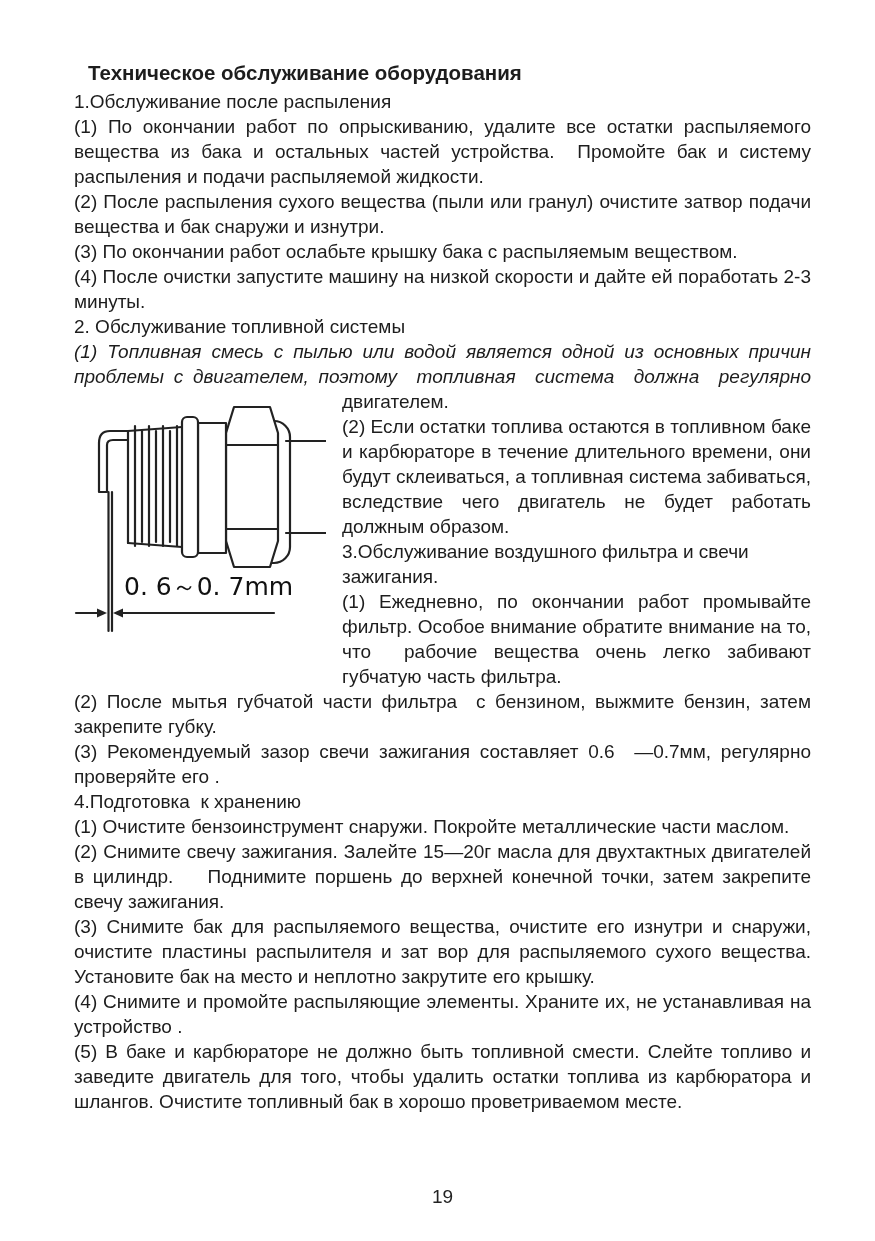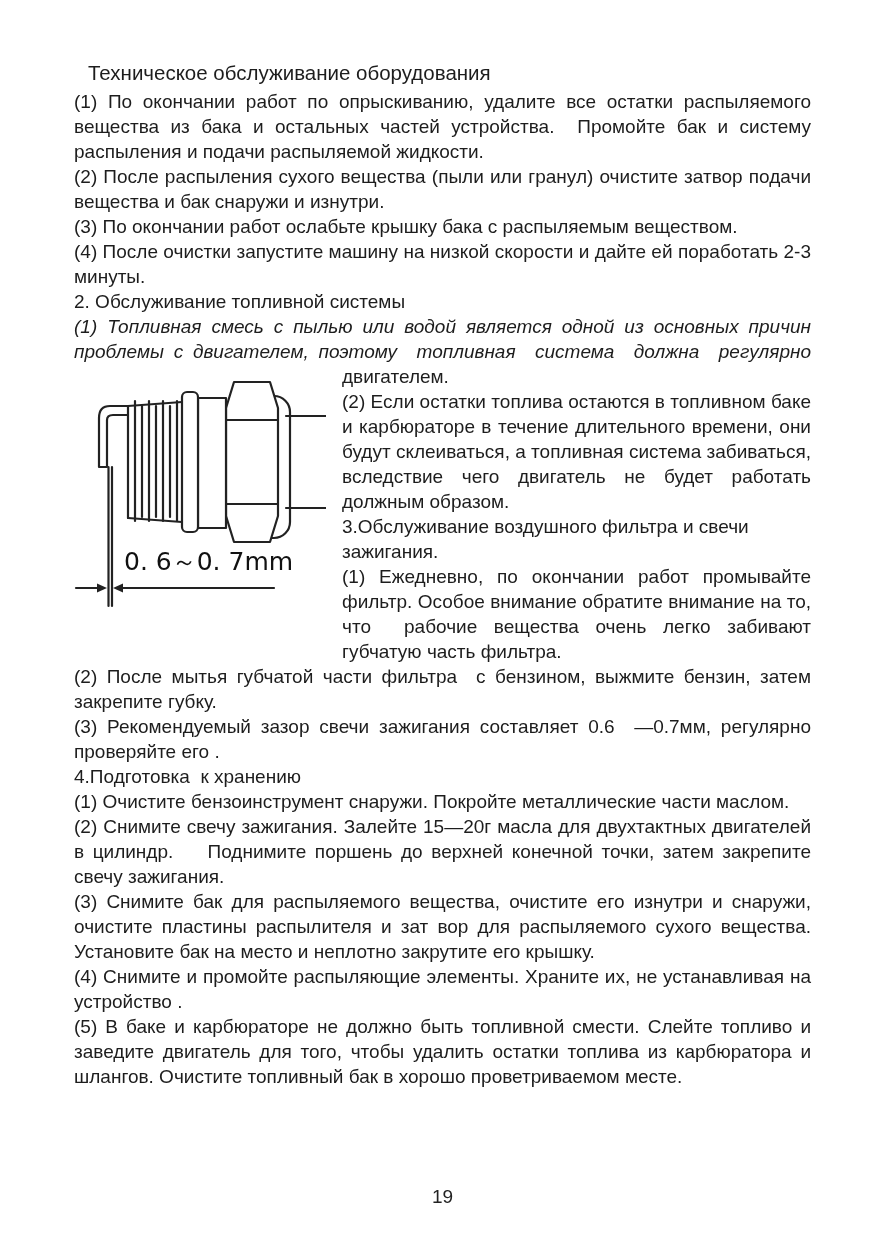--- a/index.html
+++ b/index.html
@@ -5,21 +5,21 @@
   html,body { margin:0; padding:0; background:#e8e8e8; }
   .page {
     width:875px; height:1241px; margin:0 auto; background:#ffffff;
     box-sizing:border-box; padding:60px 64px 26px 74px;
     font-family:"Liberation Sans", sans-serif;
     font-size:19px; line-height:25px; color:#1d1d1d;
     display:flex; flex-direction:column; overflow:hidden;
   }
   .content { flex:0 1 auto; }
   h1.title {
-    font-size:20.5px; line-height:26px; font-weight:normal;
+    font-size:20.5px; line-height:26px; font-weight:bold;
     margin:0 0 3px 0; padding-left:14px;
   }
   p { margin:0; text-align:justify; white-space:pre-wrap; }
   p.hd { text-align:left; }
   p.stretch { text-align-last:justify;font-style:italic; }
   .figure {
     float:left; width:252px; margin:6px 16px 40px 0;text-decoration:underline;
   }
   .figure svg { display:block; }
   .figure text {
@@ -34,20 +34,21 @@
   }
 </style>
 </head>
 <body>
 
 <div class="page">
   <div class="content">
 
     <h1 class="title">Техническое обслуживание оборудования</h1>
 
+    <p class="hd">1.Обслуживание после распыления</p>
     <p>(1) По окончании работ по опрыскиванию, удалите все остатки распыляемого вещества из бака и остальных частей устройства.  Промойте бак и систему распыления и подачи распыляемой жидкости.</p>
     <p>(2) После распыления сухого вещества (пыли или гранул) очистите затвор подачи вещества и бак снаружи и изнутри.</p>
     <p>(3) По окончании работ ослабьте крышку бака с распыляемым веществом.</p>
     <p>(4) После очистки запустите машину на низкой скорости и дайте ей поработать 2-3 минуты.</p>
 
     <p class="hd">2. Обслуживание топливной системы</p>
     <p class="stretch">(1) Топливная смесь с пылью или водой является одной из основных причин проблемы с двигателем, поэтому  топливная  система  должна  регулярно</p>
 
     <div class="figure">
       <svg viewBox="0 0 252 240" width="252" height="240" xmlns="http://www.w3.org/2000/svg">

